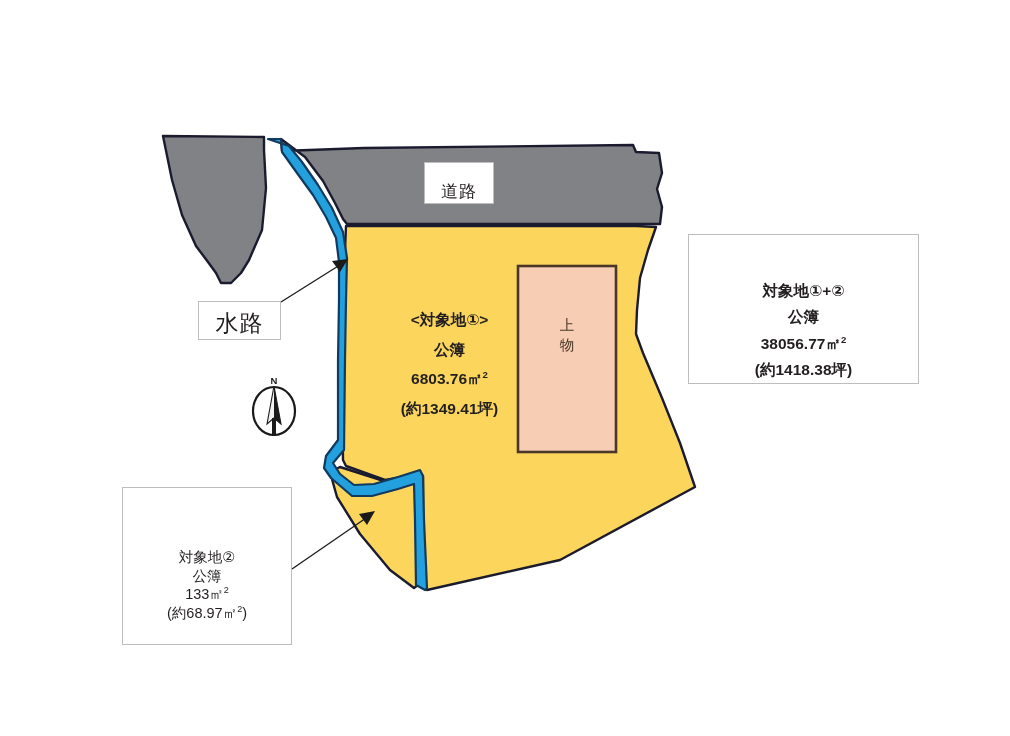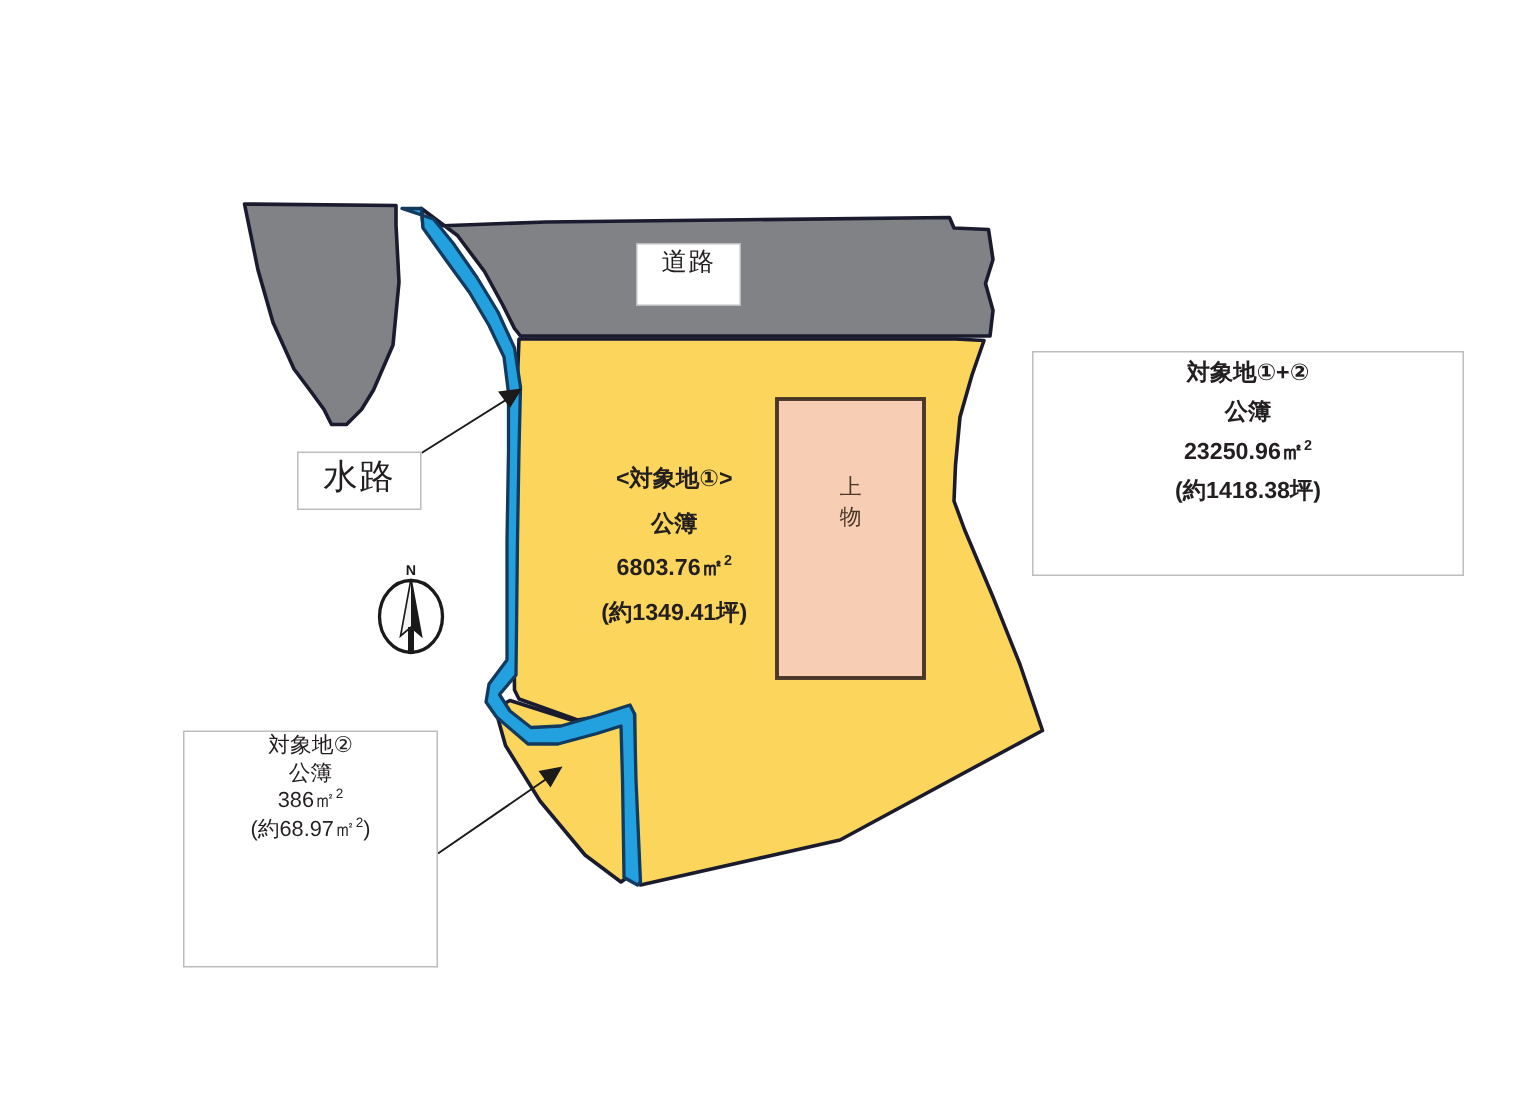--- a/index.html
+++ b/index.html
@@ -22,21 +22,21 @@
     height: 736px;
   }
   .label-box {
     position: absolute;
     box-sizing: border-box;
     background: #ffffff;
     border: 1px solid #bdbdbd;
     display: flex;
     flex-direction: column;
     align-items: center;
-    justify-content: flex-start;
+    justify-content: flex-end;
     color: #231f20;
   }
   .plain-text {
     position: absolute;
     box-sizing: border-box;
     display: flex;
     flex-direction: column;
     align-items: center;
     justify-content: flex-end;
     color: #231f20;
@@ -60,21 +60,21 @@
     width: 83px;
     height: 39px;
     font-size: 23px;
     letter-spacing: 1px;
   }
 
   
   #summary-box {
     left: 688px;
     top: 234px;
-    width: 288px;
+    width: 231px;
     height: 150px;
     font-size: 15.5px;
     font-weight: bold;
     line-height: 1.0;
   }
   #summary-box .row {
     margin: 5.5px 0;
     white-space: nowrap;
   }
 
@@ -212,30 +212,30 @@
   <div class="row">
     <span>6803.76</span><span>㎡</span><sup class="sq">2</sup>
   </div>
   <div class="row">(約1349.41坪)</div>
 </div>
 
 <div class="label-box" id="summary-box">
   <div class="row">対象地①+②</div>
   <div class="row">公簿</div>
   <div class="row">
-    <span>23250.96</span><span>㎡</span><sup class="sq">2</sup>
+    <span>38056.77</span><span>㎡</span><sup class="sq">2</sup>
   </div>
   <div class="row">(約1418.38坪)</div>
 </div>
 
 <div class="label-box" id="parcel2-box">
   <div class="row">対象地②</div>
   <div class="row">公簿</div>
   <div class="row">
-    <span>386</span><span>㎡</span><sup class="sq">2</sup>
+    <span>133</span><span>㎡</span><sup class="sq">2</sup>
   </div>
   <div class="row">
     <span>(約68.97</span><span>㎡</span><sup class="sq">2</sup><span>)</span>
   </div>
   <div class="spacer"></div>
 </div>
 
 <div id="compass">
   <div id="compass-n">N</div>
 </div>

